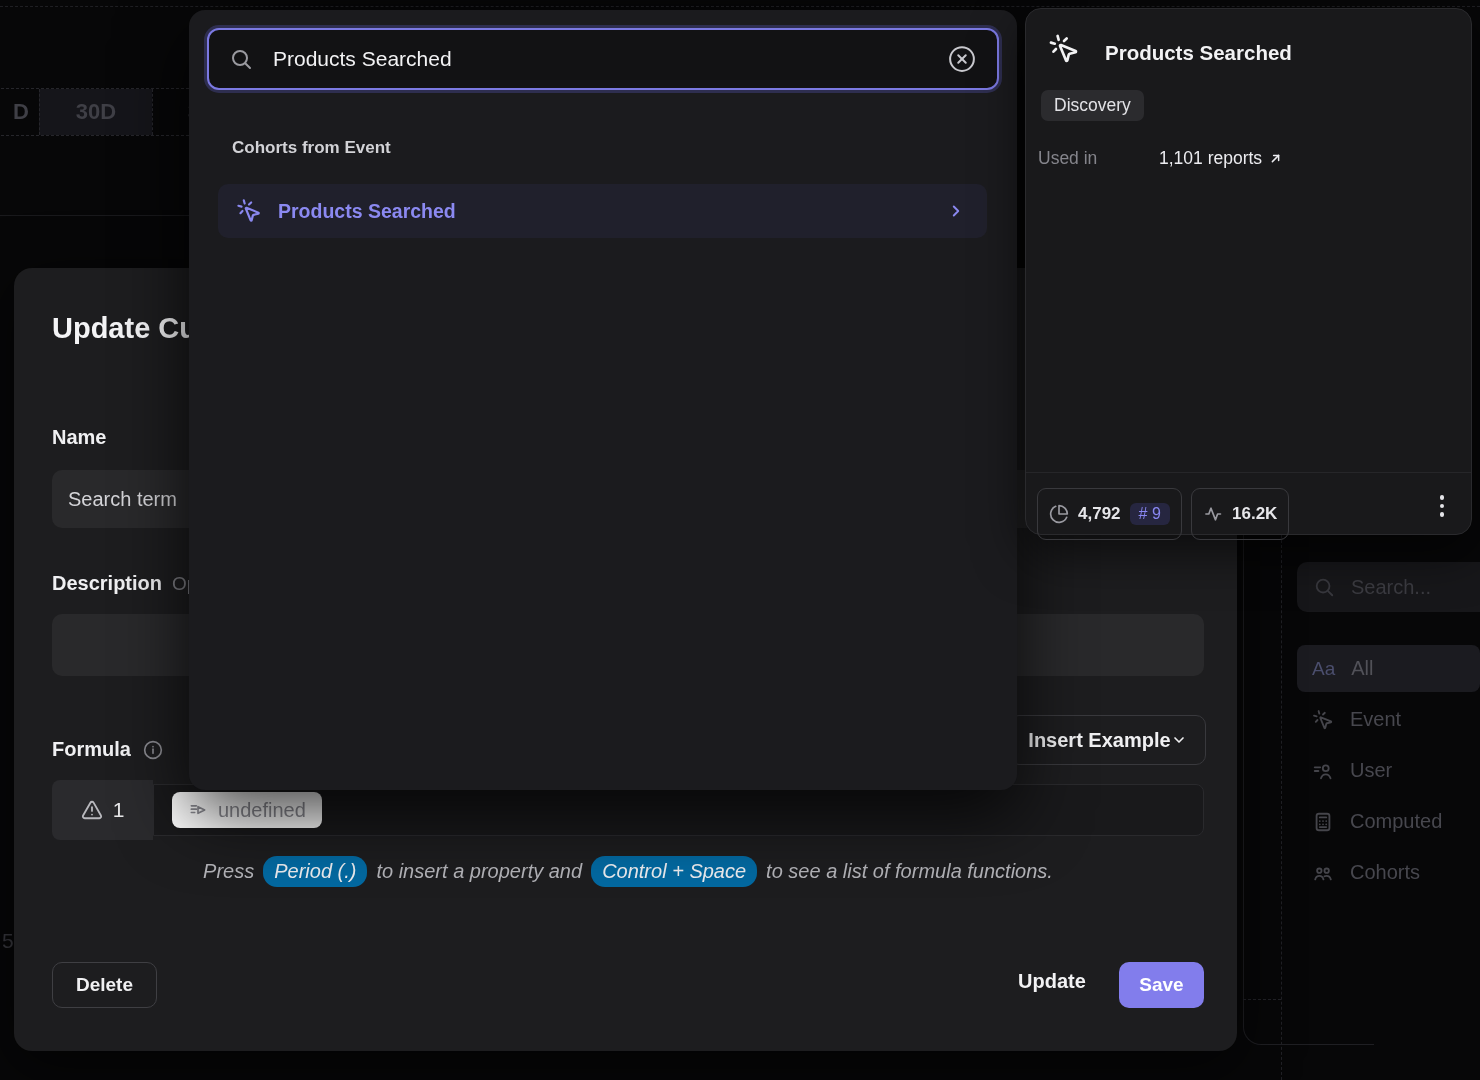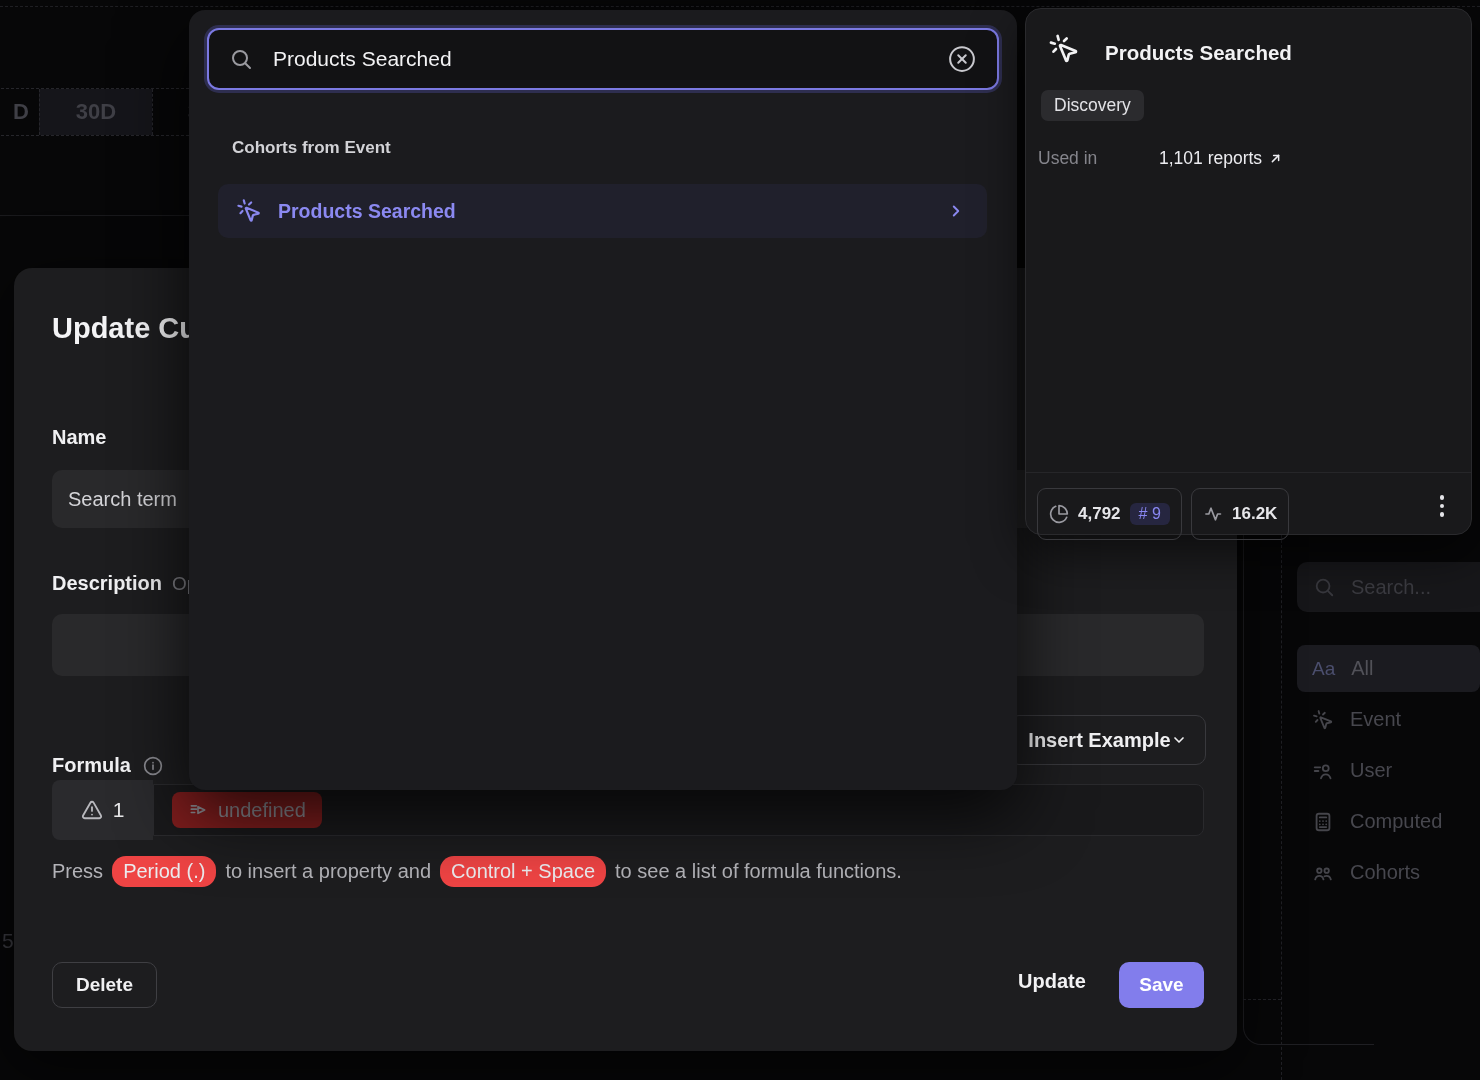--- a/index.html
+++ b/index.html
@@ -41,35 +41,35 @@
   .m-title{left:38px;top:44px;font-size:29px;font-weight:700;color:#f4f4f6;white-space:nowrap;}
   .m-label{font-size:20px;font-weight:700;color:#f0f0f2;}
   .name-label{left:38px;top:158px;}
   .fld{background:#29292b;border:none;border-radius:10px;box-sizing:border-box;}
   .name-input{left:38px;top:202px;width:1152px;height:58px;color:#d4d4d8;font-size:20px;
               padding:0 16px;outline:none;font-family:"Liberation Sans",sans-serif;}
   .desc-label{left:38px;top:304px;display:flex;align-items:baseline;gap:10px;}
   .optional{font-size:19px;font-weight:400;color:#7e7e84;}
   .desc-input{left:38px;top:346px;width:1152px;height:62px;resize:none;outline:none;color:#d4d4d8;
               font-size:19px;padding:12px 16px;font-family:"Liberation Sans",sans-serif;}
-  .formula-label{left:38px;top:470px;display:flex;align-items:center;gap:12px;margin-top:16px;}
+  .formula-label{left:38px;top:470px;display:flex;align-items:center;gap:12px;}
   .info-ic{color:#8a8a90;}
   .insert-btn{left:995px;top:447px;width:195px;height:48px;border:1px solid #39393d;border-radius:10px;
               background:#1d1d1f;display:flex;align-items:center;justify-content:center;
               font-size:20px;font-weight:700;color:#f0f0f2;cursor:pointer;}
   .warn-box{left:38px;top:512px;width:101px;height:60px;background:#2a2a2d;border-radius:8px 0 0 8px;
             display:flex;align-items:center;justify-content:center;gap:10px;color:#b8b8bd;}
   .warn-count{color:#e8e8ea;font-size:21px;}
   .f-input{left:139px;top:516px;width:1051px;height:52px;background:#19191b;border:1px solid #2a2a2d;
            border-radius:0 8px 8px 0;display:flex;align-items:center;padding-left:18px;box-sizing:border-box;}
-  .token{background:#7f1d1d;border-radius:8px;height:36px;display:flex;align-items:center;gap:10px;
+  .token{background:#ffffff;border-radius:8px;height:36px;display:flex;align-items:center;gap:10px;
          padding:0 16px;color:#8e8e95;font-size:20px;}
-  .hint{left:38px;top:588px;width:1152px;display:flex;justify-content:flex-start;align-items:center;gap:9px;
-        font-size:20px;color:#b3b3b8;white-space:nowrap;}
-  .kbd{background:#ef4444;border-radius:14px;padding:4px 11px;color:#ececef;}
+  .hint{left:38px;top:588px;width:1152px;display:flex;justify-content:center;align-items:center;gap:9px;
+        font-size:20px;color:#b3b3b8;white-space:nowrap;font-style:italic;}
+  .kbd{background:#0369a1;border-radius:14px;padding:4px 11px;color:#ececef;}
   .delete-btn{left:38px;top:694px;width:105px;height:46px;border:1px solid #3f3f43;border-radius:10px;
               background:transparent;color:#f0f0f2;font-size:19px;font-weight:700;cursor:pointer;
               font-family:"Liberation Sans",sans-serif;}
   .cancel-btn{left:978px;top:702px;width:120px;text-align:center;font-size:20px;font-weight:700;
               color:#f2f2f4;cursor:pointer;}
   .save-btn{left:1105px;top:694px;width:85px;height:46px;background:#827dec;border:none;border-radius:10px;
             color:#fff;font-size:19px;font-weight:700;cursor:pointer;font-family:"Liberation Sans",sans-serif;}
 
   
   .overlay{left:189px;top:10px;width:828px;height:780px;background:#1b1b1e;border-radius:16px;

